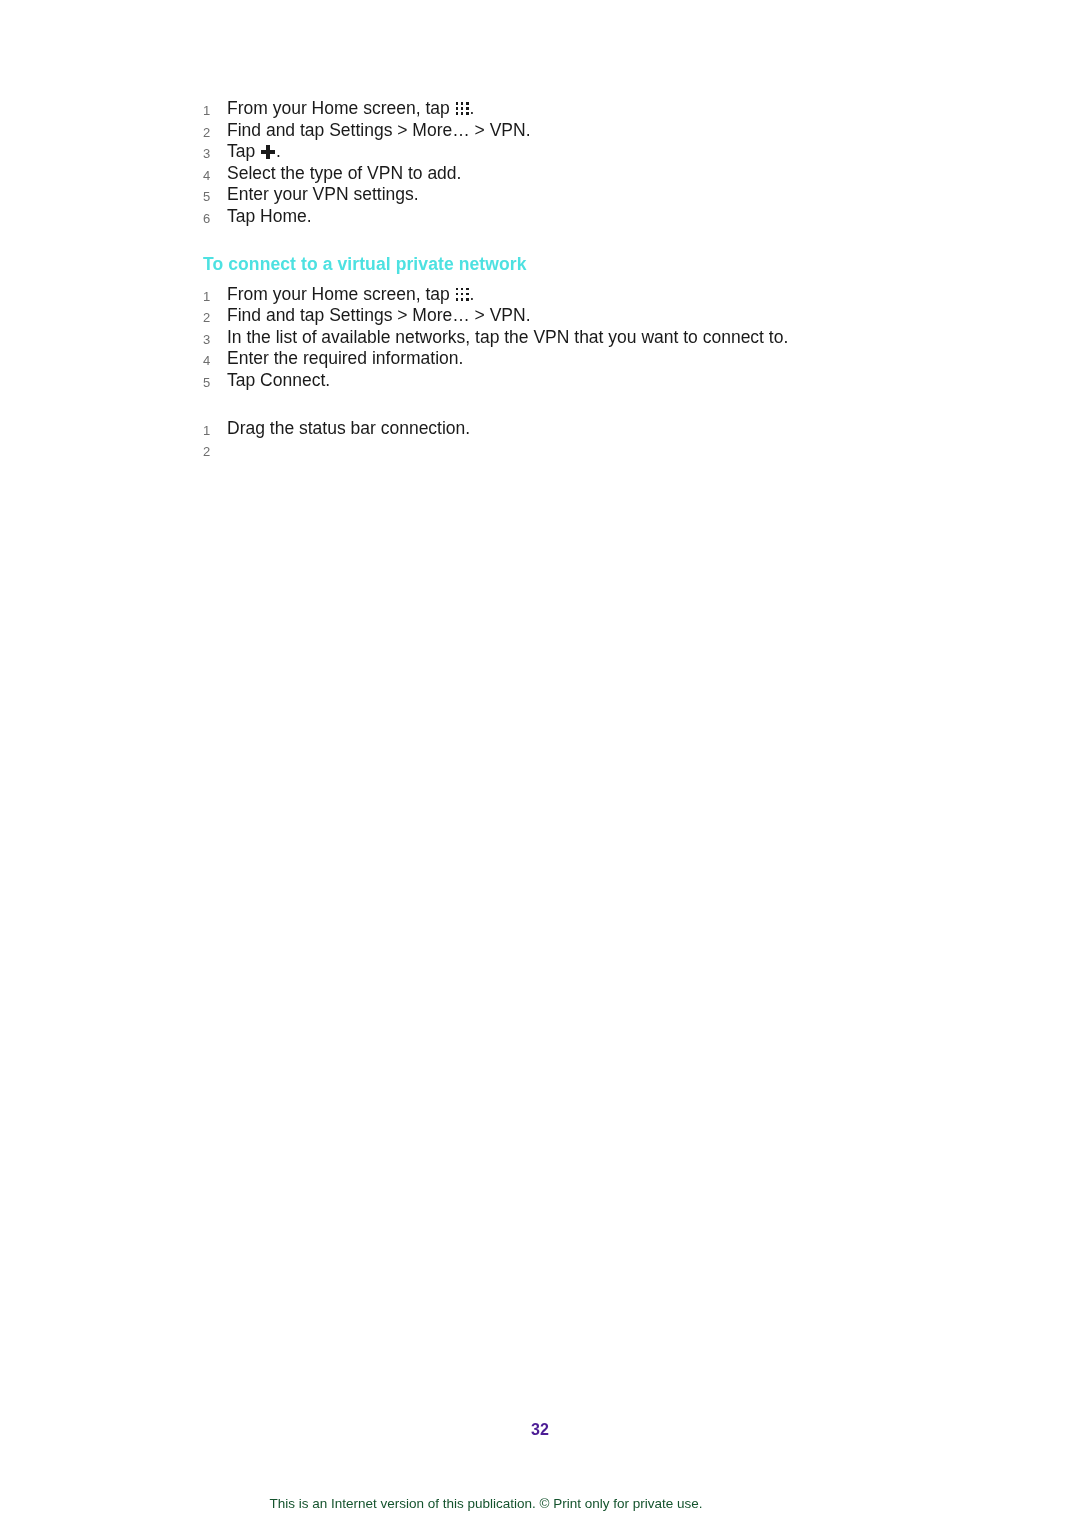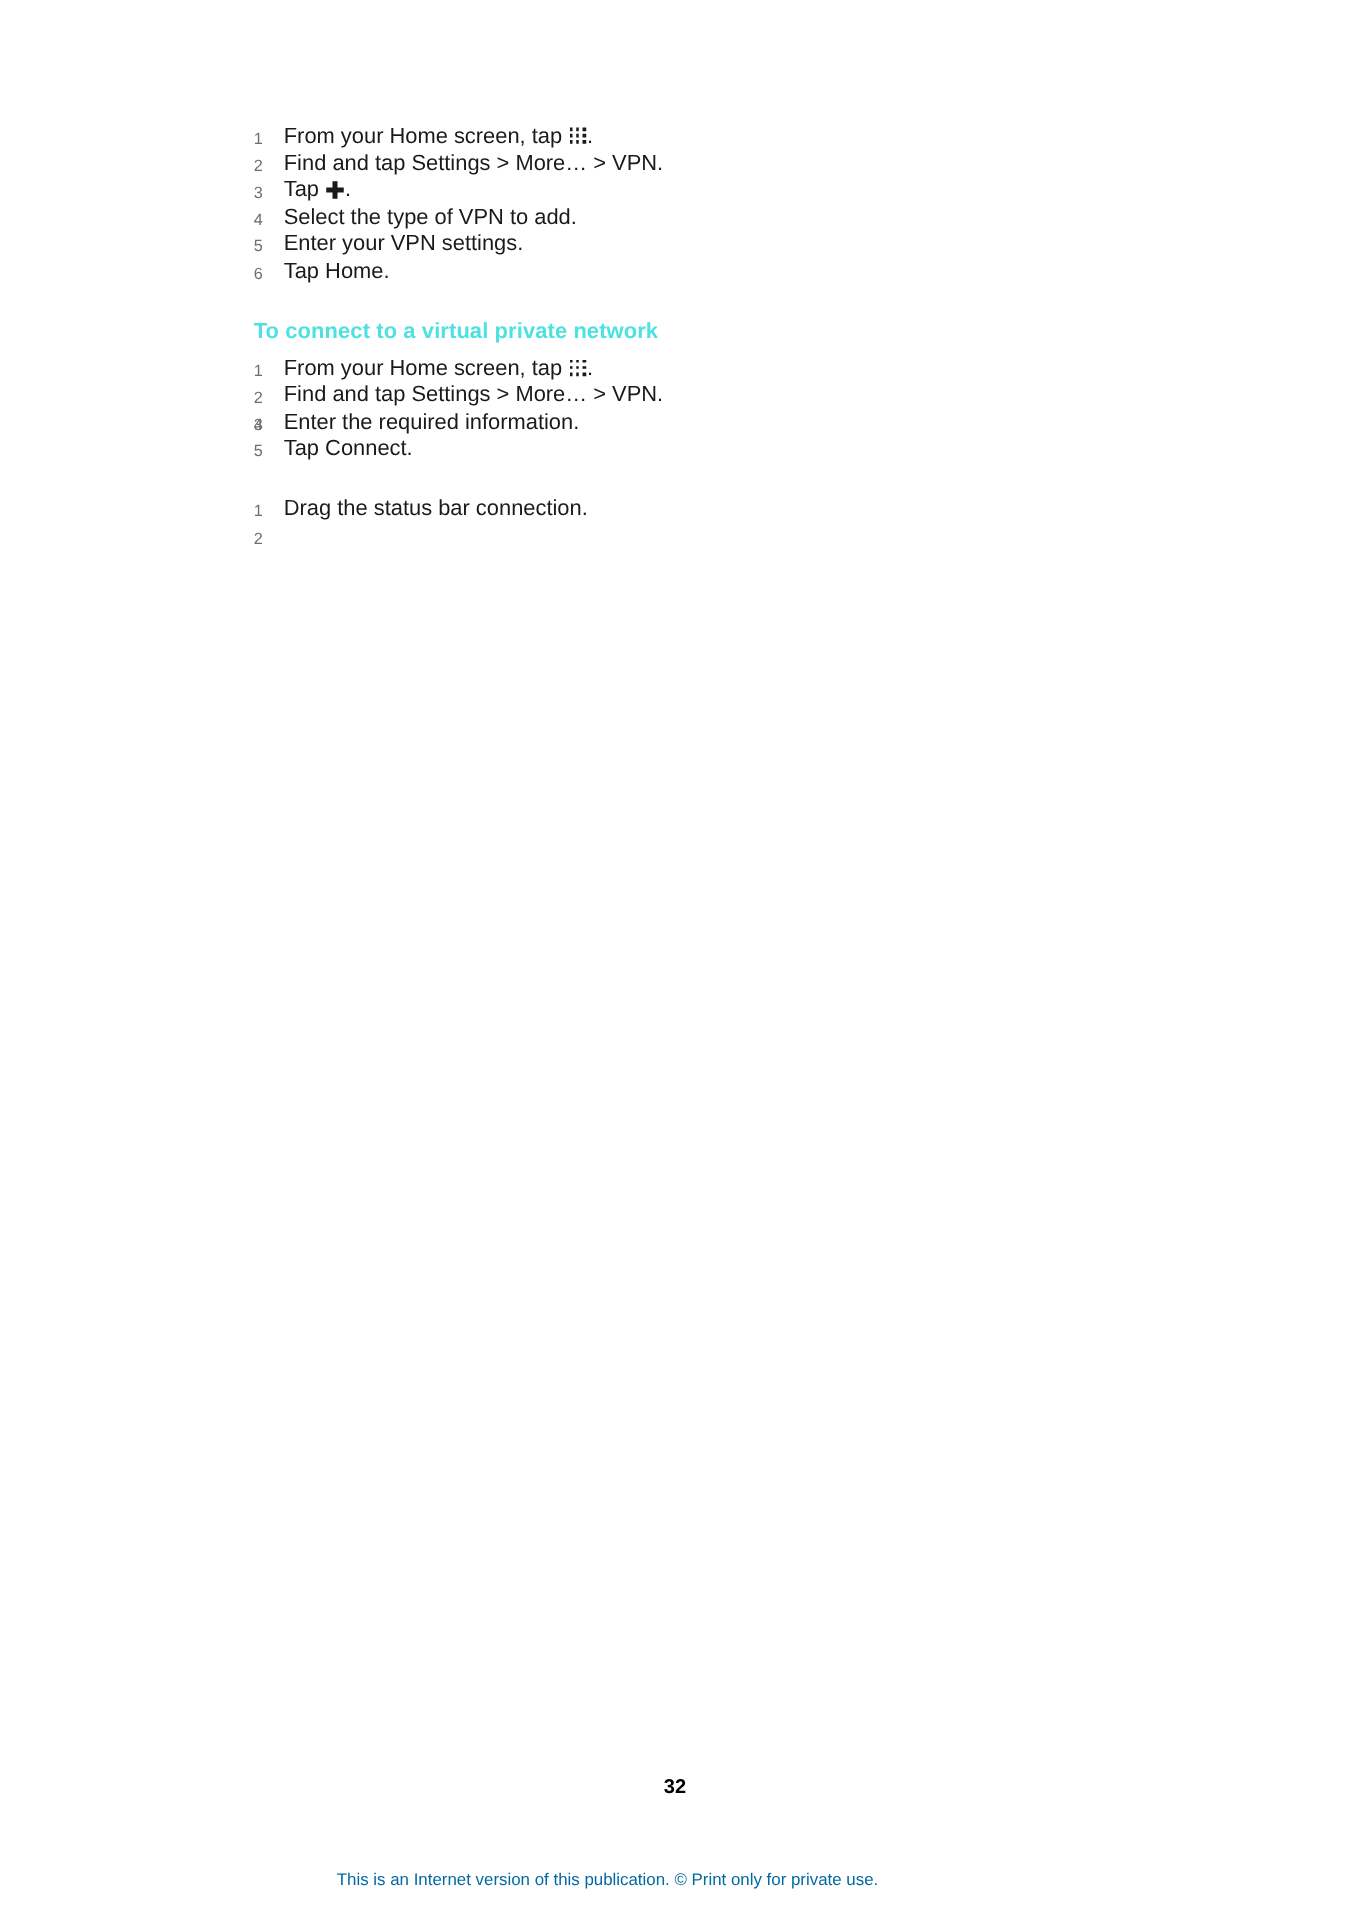--- a/index.html
+++ b/index.html
@@ -94,30 +94,30 @@
     background: #1a1a1a;
   }
   .page-number {
     position: absolute;
     top: 1421px;
     left: 0;
     width: 1080px;
     text-align: center;
     font-size: 16px;
     font-weight: bold;
-    color: #000000;
+    color: #4c1d95;
   }
   .footer-note {
     position: absolute;
     top: 1496px;
     left: 0;
     width: 972px;
     text-align: center;
     font-size: 13.5px;
-    color: #0369a1;
+    color: #14532d;
   }
 </style>
 </head>
 <body>
 
 <div class="page">
   <div class="content" id="content">
       <div class="section">
         <ol class="steps">
           <li><span class="num">1</span><span><span>From your Home screen, tap </span><span class="grid-icon"><i style="left: 0px; top: 0px;"></i><i style="left: 5.2px; top: 0px;"></i><i style="left: 10.4px; top: 0px;"></i><i style="left: 0px; top: 5.2px;"></i><i style="left: 5.2px; top: 5.2px;"></i><i style="left: 10.4px; top: 5.2px;"></i><i style="left: 0px; top: 10.4px;"></i><i style="left: 5.2px; top: 10.4px;"></i><i style="left: 10.4px; top: 10.4px;"></i></span><span>.</span></span></li>
@@ -126,21 +126,21 @@
           <li><span class="num">4</span><span><span>Select the type of VPN to add.</span></span></li>
           <li><span class="num">5</span><span><span>Enter your VPN settings.</span></span></li>
           <li><span class="num">6</span><span><span>Tap </span><span class="b">Home</span><span>.</span></span></li>
         </ol>
       </div>
       <div class="section">
         <h2 class="section-heading">To connect to a virtual private network</h2>
         <ol class="steps">
           <li><span class="num">1</span><span><span>From your Home screen, tap </span><span class="grid-icon"><i style="left: 0px; top: 0px;"></i><i style="left: 5.2px; top: 0px;"></i><i style="left: 10.4px; top: 0px;"></i><i style="left: 0px; top: 5.2px;"></i><i style="left: 5.2px; top: 5.2px;"></i><i style="left: 10.4px; top: 5.2px;"></i><i style="left: 0px; top: 10.4px;"></i><i style="left: 5.2px; top: 10.4px;"></i><i style="left: 10.4px; top: 10.4px;"></i></span><span>.</span></span></li>
           <li><span class="num">2</span><span><span>Find and tap </span><span class="b">Settings</span><span> &gt; </span><span class="b">More…</span><span> &gt; </span><span class="b">VPN</span><span>.</span></span></li>
-          <li><span class="num">3</span></li>
+          <li><span class="num">3</span><span><span>In the list of available networks, tap the VPN that you want to connect to.</span></span></li>
           <li><span class="num">4</span><span><span>Enter the required information.</span></span></li>
           <li><span class="num">5</span><span><span>Tap </span><span class="b">Connect</span><span>.</span></span></li>
         </ol>
       </div>
       <div class="section">
         <ol class="steps">
           <li><span class="num">1</span><span><span>Drag the status bar connection.</span></span></li>
           <li><span class="num">2</span></li>
         </ol>
       </div>

